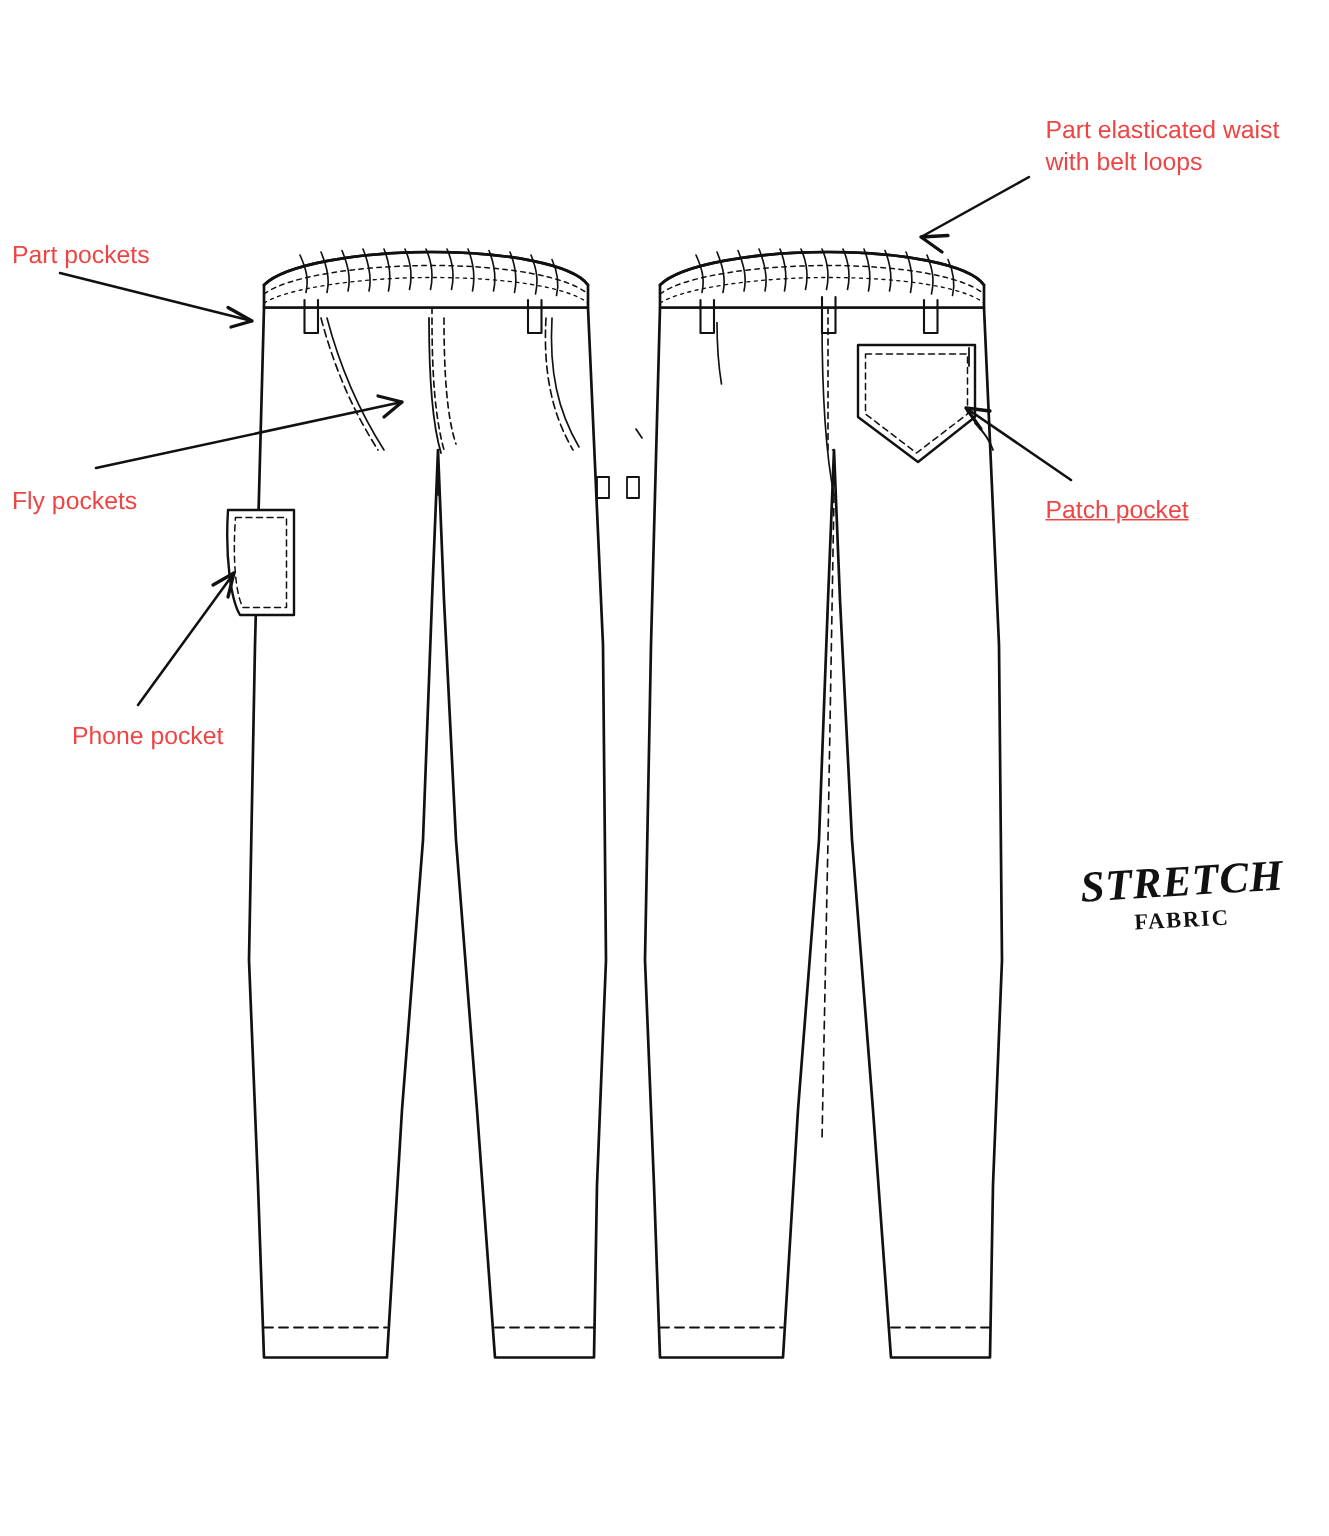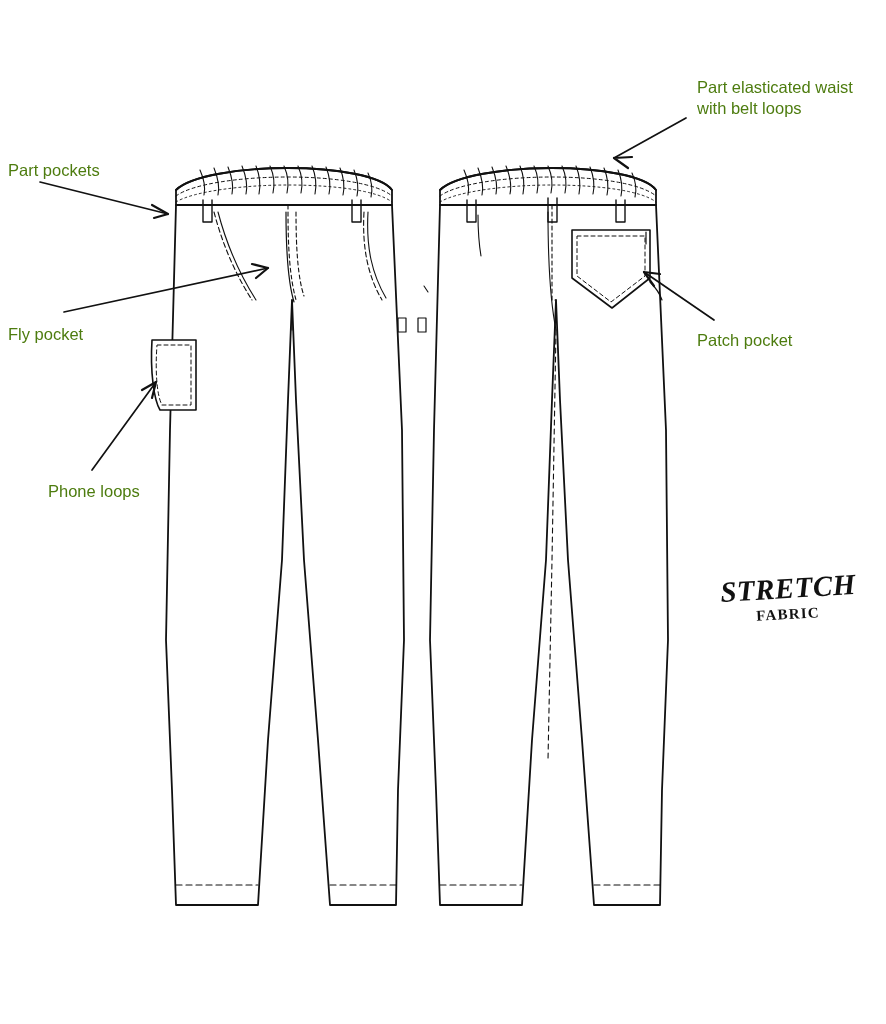--- a/index.html
+++ b/index.html
@@ -25,28 +25,28 @@
     left: 0;
     top: 0;
     width: 886px;
     height: 1024px;
   }
   .callout-label {
     position: absolute;
     font-family: "Liberation Sans", sans-serif;
     font-size: 16.5px;
     line-height: 21px;
-    color: #4d7c0f;
+    color: #ef4444;
     white-space: pre-line;
   }
   .lbl-side-pockets   { left: 8px;   top: 160px; }
   .lbl-fly-opening    { left: 8px;   top: 324px; }
   .lbl-phone-pocket   { left: 48px;  top: 481px; }
   .lbl-part-elastic   { left: 697px; top: 77px;  }
-  .lbl-patch-pocket   { left: 697px; top: 330px; }
+  .lbl-patch-pocket   { left: 697px; top: 330px; text-decoration: underline; }
 
   .stretch-mark {
     position: absolute;
     left: 712px;
     top: 573px;
     width: 152px;
     text-align: center;
     color: #111111;
   }
   .stretch-word {
@@ -219,22 +219,22 @@
         <path d="M686,118 L614,158"></path>
         <path d="M614,158 L632,157 M614,158 L628,168" stroke-width="2.2"></path>
 
         <path d="M714,320 L644,272"></path>
         <path d="M644,272 L660,274 M644,272 L654,286" stroke-width="2.2"></path>
       </g>
     </g>
   </svg>
 
   <div class="callout-label lbl-side-pockets">Part pockets</div>
-  <div class="callout-label lbl-fly-opening">Fly pocket</div>
-  <div class="callout-label lbl-phone-pocket">Phone loops</div>
+  <div class="callout-label lbl-fly-opening">Fly pockets</div>
+  <div class="callout-label lbl-phone-pocket">Phone pocket</div>
   <div class="callout-label lbl-part-elastic">Part elasticated waist
 with belt loops</div>
   <div class="callout-label lbl-patch-pocket">Patch pocket</div>
 
   <div class="stretch-mark">
     <div class="stretch-word">STRETCH</div>
     <div class="fabric-word">FABRIC</div>
   </div>
 
 </div>

